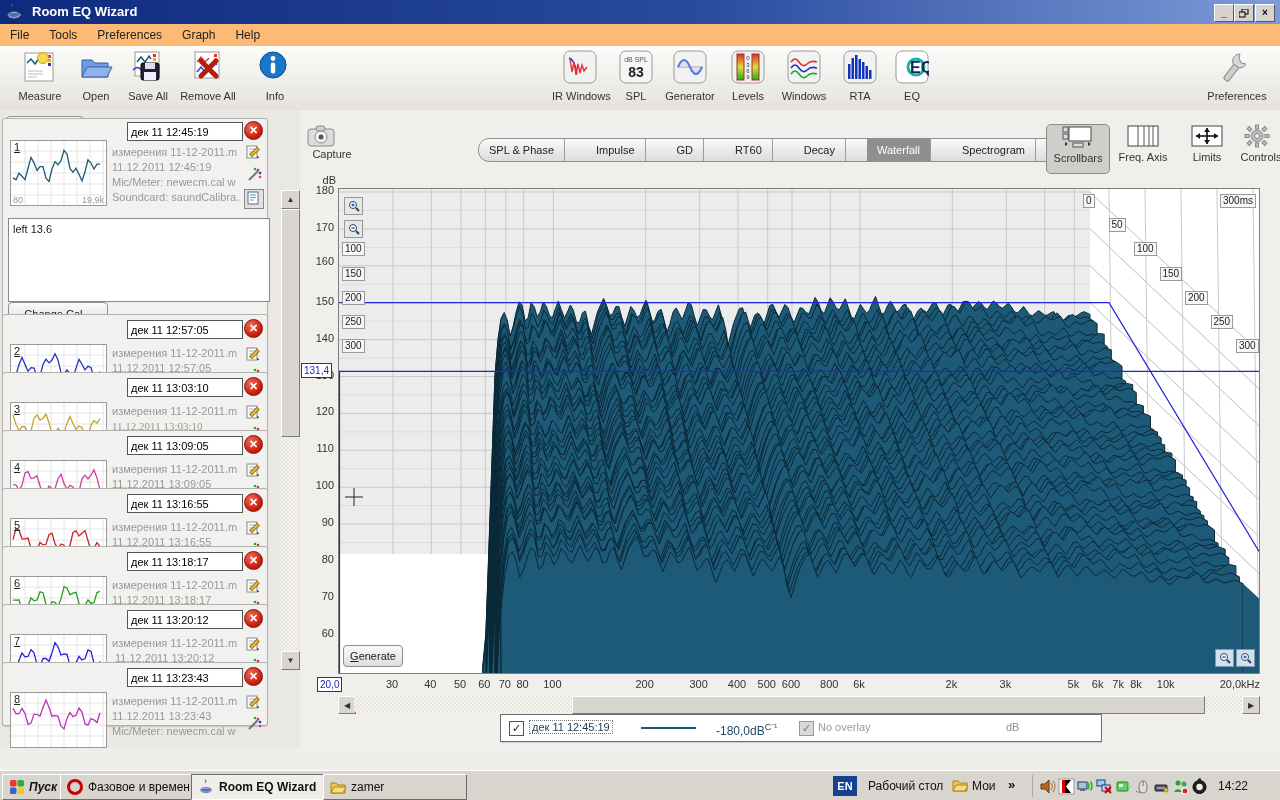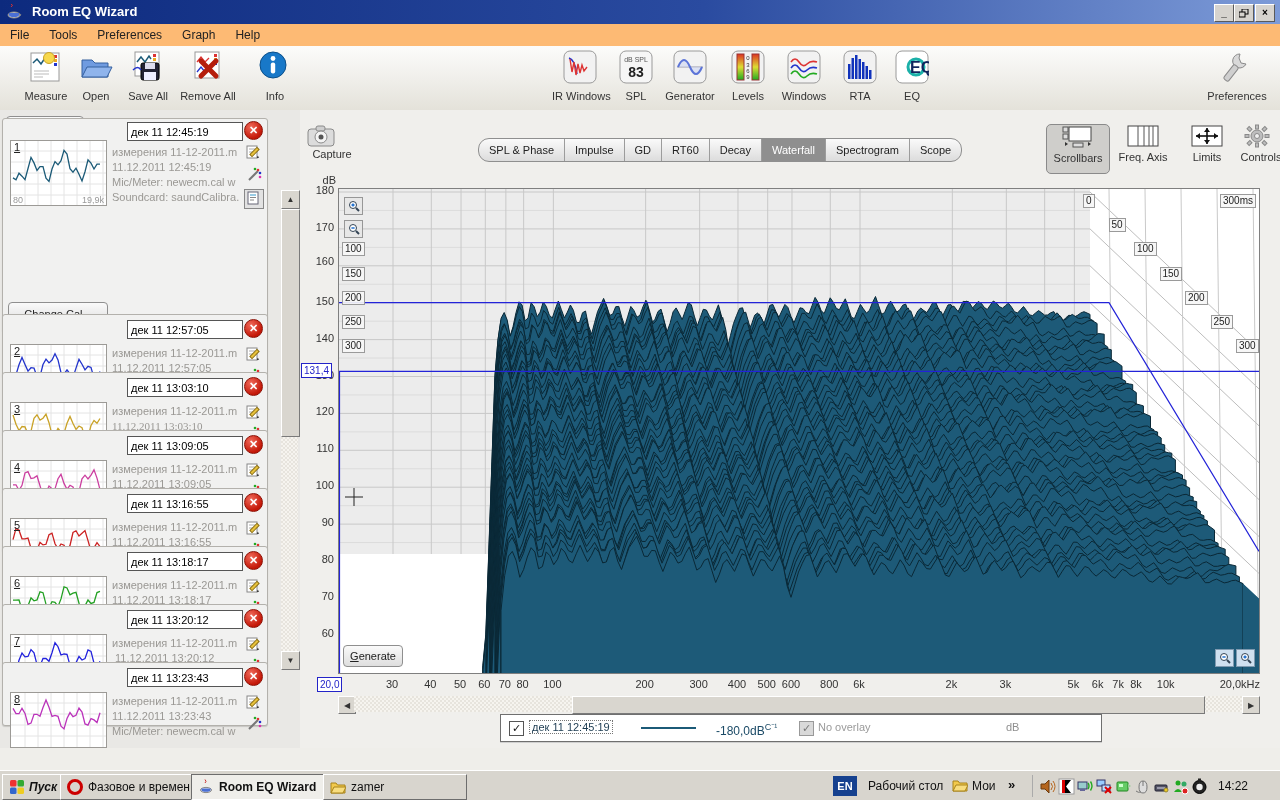--- a/index.html
+++ b/index.html
@@ -43,21 +43,21 @@
   .thumb{background:#fff;border:1px solid #9c9a96;}
   .mini-ic{width:16px;height:16px;}
   
   .sb-btn{background:#d9d6cf;border:1px solid;border-color:#fff #7a7a7a #7a7a7a #fff;
     display:flex;align-items:center;justify-content:center;font-size:8px;color:#333;}
   .sb-track{background:#f2f0ea;background-image:repeating-conic-gradient(#e7e4dd 0 25%,#f6f4ef 0 50%);background-size:4px 4px;}
   .sb-thumb{background:#d9d6cf;border:1px solid;border-color:#fff #7a7a7a #7a7a7a #fff;}
   
   #main{left:300px;top:110px;width:980px;height:638px;background:#f0efec;}
   .tabgrp{display:flex;height:22px;border:1px solid #8f8f8f;border-radius:11px;
-    overflow:hidden;background:linear-gradient(#fafafa,#dcdcdc);}
+    overflow:hidden;background:linear-gradient(#fafafa,#dcdcdc);gap:21px;}
   .tab{padding:3px 10px;font-size:11px;color:#222;border-right:1px solid #9c9c9c;
     display:flex;align-items:center;white-space:nowrap;}
   .tab:last-child{border-right:none;}
   .tab.active{background:#8f8f8f;color:#fff;}
   .viewbtn{width:62px;text-align:center;}
   .viewbtn .vi{margin:0 auto;width:34px;height:24px;}
   .viewbtn .vl{font-size:11px;color:#333;margin-top:3px;white-space:nowrap;}
   .viewbtn.pressed{background:#cfcecb;border:1px solid #8a8a8a;border-radius:5px;}
   .ytick{position:absolute;width:30px;text-align:right;font-size:11px;color:#333;}
   .xtick{position:absolute;font-size:11px;color:#333;transform:translateX(-50%);white-space:nowrap;}
@@ -115,21 +115,21 @@
 
   <div id="menubar" class="abs">
       <span class="menu-item">File</span>
       <span class="menu-item">Tools</span>
       <span class="menu-item">Preferences</span>
       <span class="menu-item">Graph</span>
       <span class="menu-item">Help</span>
     </div>
 
   <div id="toolbar" class="abs">
-      <div class="tool" style="left: 16px;"><span class="ic"><svg width="34" height="34" viewBox="0 0 34 34">
+      <div class="tool" style="left: 10px;"><span class="ic"><svg width="34" height="34" viewBox="0 0 34 34">
             <rect x="2" y="3" width="28" height="28" fill="#fff" stroke="#999"></rect>
             <rect x="25" y="5" width="3" height="3" fill="#d33"></rect>
             <rect x="25" y="9" width="3" height="3" fill="#ea2"></rect>
             <rect x="25" y="13" width="3" height="3" fill="#23c"></rect>
             <polyline points="4,13 8,9 12,14 16,8 20,12 23,10" stroke="#1b5a77" stroke-width="1.5" fill="none"></polyline>
             <line x1="5" y1="21" x2="20" y2="21" stroke="#bbb"></line>
             <line x1="5" y1="24" x2="20" y2="24" stroke="#bbb"></line>
             <line x1="5" y1="27" x2="14" y2="27" stroke="#bbb"></line>
             <circle cx="20" cy="8" r="5.5" fill="#f7d84b" stroke="#c9a227"></circle>
           </svg></span><div class="lb">Measure</div></div>
@@ -275,20 +275,21 @@
         </svg>
       </div>
       <div class="mini-ic abs" style="left: 244px; top: 79px; z-index: 2; border: 1px solid rgb(136, 136, 136); background: rgb(226, 226, 226); padding: 1px;">
         <svg width="14" height="14" viewBox="0 0 14 14">
           <rect x="2" y="1" width="10" height="12" fill="#fff" stroke="#667"></rect>
           <line x1="4" y1="4" x2="10" y2="4" stroke="#39c"></line>
           <line x1="4" y1="6.5" x2="10" y2="6.5" stroke="#888"></line>
           <line x1="4" y1="9" x2="8" y2="9" stroke="#888"></line>
         </svg>
       </div>
+      <div class="abs" style="left: 8px; top: 108px; width: 252px; height: 74px; background: rgb(255, 255, 255); border: 1px solid rgb(138, 138, 138); font-size: 11px; padding: 4px; z-index: 2;">left 13.6</div>
       <div class="btn3d abs" style="left: 8px; top: 192px; width: 98px; height: 21px; z-index: 2;">Change Cal...</div>
       <div class="card abs" style="left: 2px; top: 204px; width: 264px; height: 62px; z-index: 4;"></div>
       <input class="meas-name abs" value="дек 11 12:57:05" style="left: 127px; top: 210px; width: 108px; z-index: 5;">
       <div class="delbtn abs" style="left: 244px; top: 209px; z-index: 5;">✕</div>
       <div class="thumb abs" style="left: 10px; top: 234px; width: 95px; height: 54px; z-index: 4;">
         <svg width="95" height="54">
           <line x1="14" y1="0" x2="14" y2="54" stroke="#e4e4e4"></line>
           <line x1="27" y1="0" x2="27" y2="54" stroke="#e4e4e4"></line>
           <line x1="40" y1="0" x2="40" y2="54" stroke="#e4e4e4"></line>
           <line x1="53" y1="0" x2="53" y2="54" stroke="#e4e4e4"></line>

